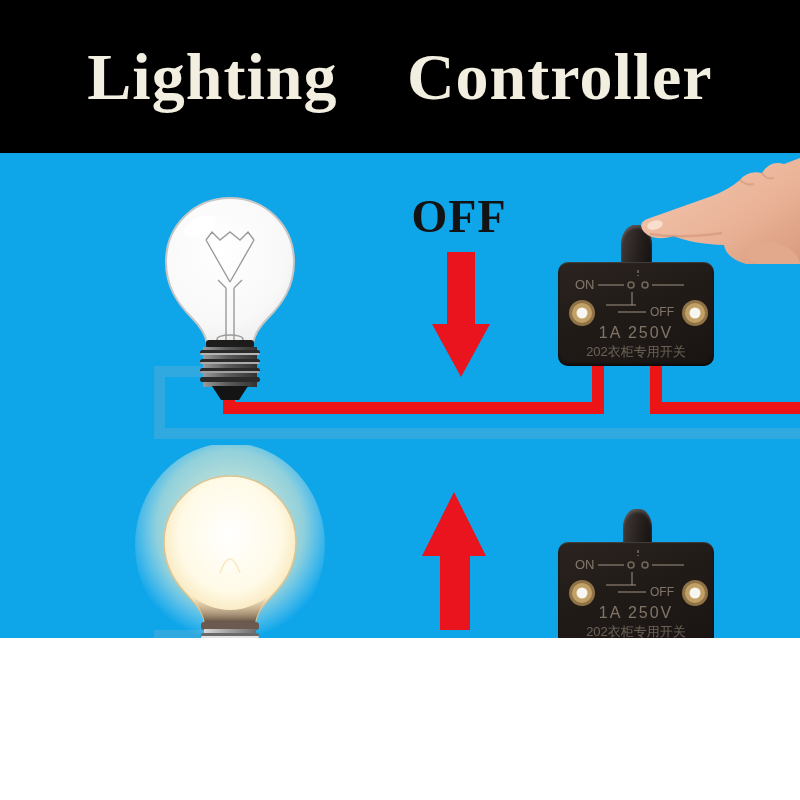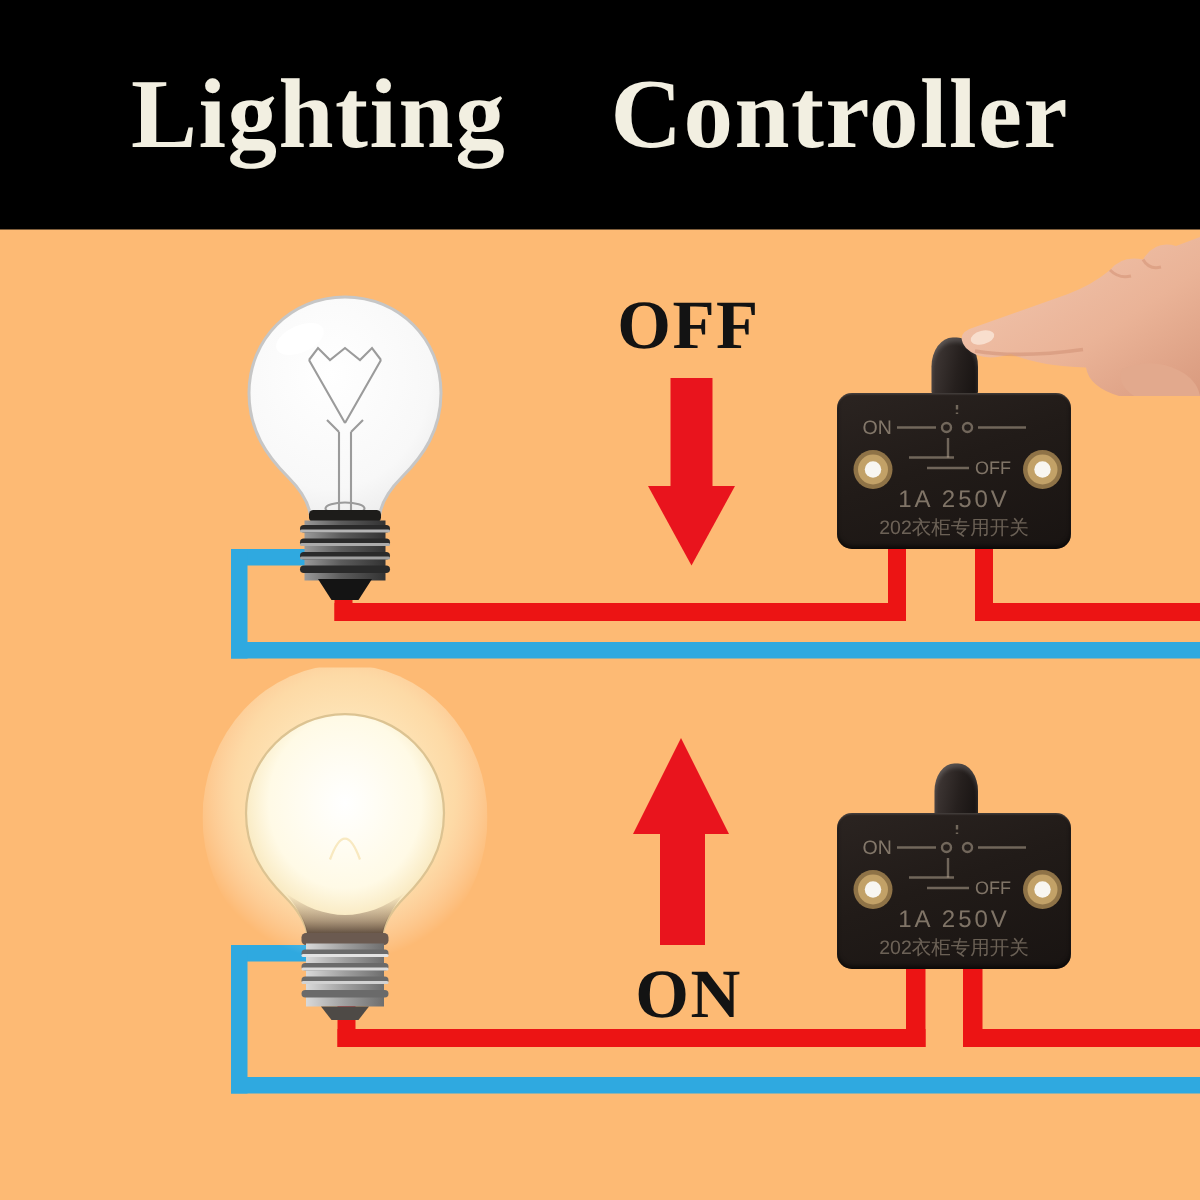--- a/index.html
+++ b/index.html
@@ -1,16 +1,16 @@
 <!DOCTYPE html>
 <html style="--wire-live: #ec1414; --wire-neutral: #2fa9e0; --arrow-red: #e9141d; --banner-bg: #000000; --title-text: #f2efe1; --switch-body: #211b18;"><head>
 <meta charset="utf-8">
 <style>
   html,body{margin:0;padding:0;background:#fff;}
-  .stage{position:relative;width:800px;height:800px;background:#fdba74;overflow:hidden;
+  .stage{position:relative;width:800px;height:638px;background:#0ea5e9;overflow:hidden;
          font-family:"Liberation Serif", serif;}
   
   .banner{position:absolute;left:0;top:0;width:800px;height:153px;
           background:var(--banner-bg,#000);display:flex;align-items:center;justify-content:center;}
   .banner h1{margin:0;font-size:66px;font-weight:bold;letter-spacing:1px;word-spacing:52px;
              color:var(--title-text,#f2efe1);}
   
   .wire{position:absolute;}
   .wire.red{background:var(--wire-live,#ec1414);}
   .wire.blue{background:var(--wire-neutral,#2fa9e0);}

